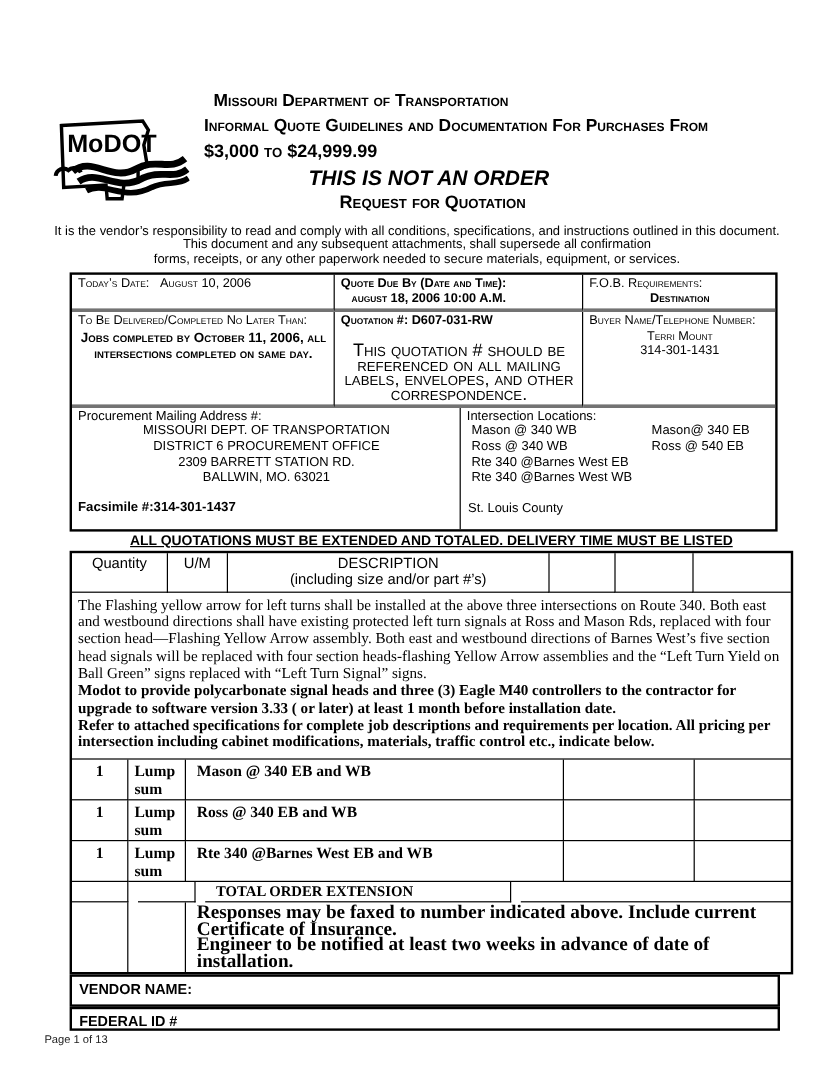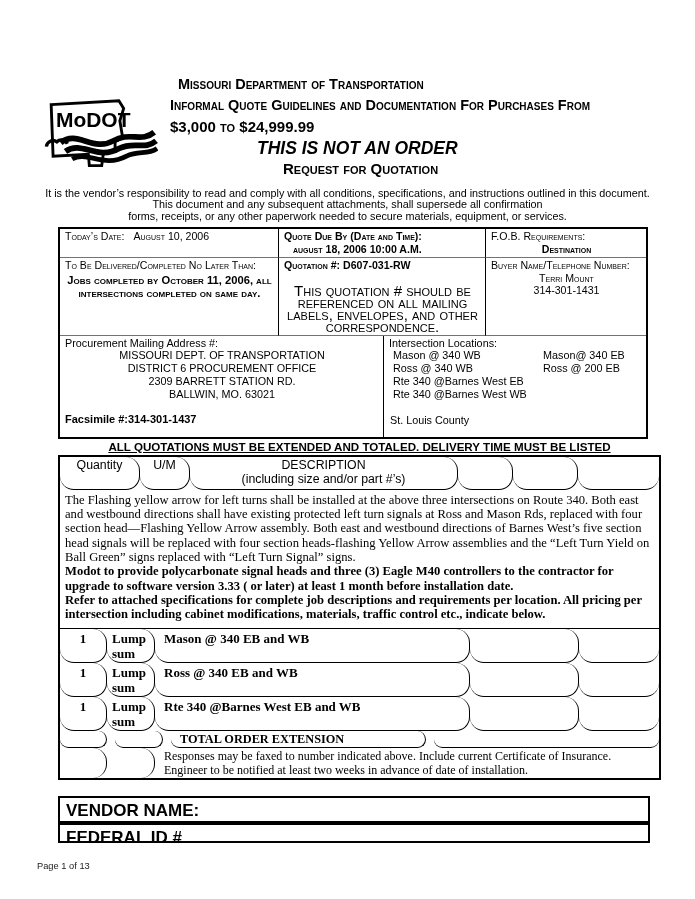--- a/index.html
+++ b/index.html
@@ -18,21 +18,21 @@
   .h4 { margin-left:257px; font-size:17.5px; font-style:italic; line-height:21px; font-family:"Liberation Sans",sans-serif; }
   .h5 { margin-left:283px; font-size:15px; line-height:19px; }
   .notice { text-align:center; font-size:10.8px; line-height:11.4px; font-weight:normal; margin-top:10px; }
 
   
   .info-table { margin:5px 0 0 58px; width:590px; border:2px solid #000; }
   .irow { display:grid; }
   .irow1 { grid-template-columns:219px 207px 1fr; min-height:29px; }
   .irow2 { grid-template-columns:219px 207px 1fr; min-height:64px; }
   .irow3 { grid-template-columns:324px 1fr; min-height:101px; }
-  .icell { border-right:1px solid #000; border-bottom:1px solid #737373; padding:1px 4px 2px 5px; font-size:10.6px; line-height:12.5px; }
+  .icell { border-right:1px solid #000; border-bottom:3px solid #737373; padding:1px 4px 2px 5px; font-size:10.6px; line-height:12.5px; }
   .icell:last-child { border-right:none; }
   .irow3 .icell { border-bottom:none; }
   .ilabel { font-variant-caps:small-caps; }
   .b { font-weight:bold; }
   .ctr { text-align:center; }
   .due-val { padding-left:9px; }
   .addr-line { text-align:center; font-size:10.8px; line-height:13px; }
   .fax { margin-top:12px; font-size:11px; }
   .int-grid { display:grid; grid-template-columns:150px 1fr; padding-left:4px; font-size:10.8px; line-height:13px; }
   .int-single { padding-left:4px; font-size:10.8px; line-height:13px; }
@@ -40,43 +40,43 @@
   .mailing-label { font-size:10.8px; }
 
   
   .banner { margin-left:58px; width:603px; text-align:center; font-size:11.6px; font-weight:bold;
             text-decoration:underline; padding:1px 0 2px 0; }
 
   
   .quote-table { margin-left:58px; width:603px; border:2px solid #000; }
   .qrow { display:grid; }
   .qhead { grid-template-columns:80px 50px 268px 55px 65px 1fr; min-height:33px; }
-  .qcell { border-right:1px solid #000; border-bottom:1px solid #000; font-size:12.3px; line-height:14px; padding:1px 2px;border-radius:14px; }
+  .qcell { border-right:1px solid #000; border-bottom:1px solid #000; font-size:12.3px; line-height:14px; padding:1px 2px; }
   .qcell:last-child { border-right:none; }
   .qty-wrap { display:inline-block; width:48px; word-break:break-all; }
   .desc-head { text-align:center; }
   .desc-block { border-bottom:1px solid #000; padding:3px 4px 6px 5px;
                 font-family:"Liberation Serif", serif; font-size:12.6px; line-height:14.3px; min-height:139px; }
   .ucost-row { grid-template-columns:47px 48px 315px 109px 1fr; min-height:40px; }
   .ucost-row .qcell { font-size:11.4px; padding-top:3px; }
   .item-row { grid-template-columns:47px 48px 315px 109px 1fr; }
   .item-row .qcell { font-family:"Liberation Serif", serif; font-weight:bold; font-size:13px; line-height:15px; padding-top:2px; }
   .item-qty { text-align:center; }
   .item-um { padding-left:5px; }
   .item-desc { padding-left:9px; }
   .r1 { min-height:32px; } .r2 { min-height:31px; } .r3 { min-height:29px; }
   .total-row { grid-template-columns:47px 48px 255px 1fr; min-height:17px;gap:8px; }
   .total-row .qcell { font-family:"Liberation Serif", serif; font-weight:bold; font-size:12.3px; padding-top:1px; }
   .total-label { padding-left:9px; }
   .resp-row { grid-template-columns:47px 48px 1fr; min-height:29px; }
-  .resp-row .qcell { border-bottom:none; font-family:"Liberation Serif", serif; font-weight:normal; font-size:12px; line-height:13.8px; }
+  .resp-row .qcell { border-bottom:none; font-family:"Liberation Serif", serif; font-weight:bold; font-size:16px; line-height:13.8px; }
   .resp-text { padding-left:9px; padding-top:2px; }
 
   
-  .vendor-box { margin:16px 0 0 58px; width:592px; border:2px solid #000; font-size:17px; font-weight:bold; padding:3px 8px 0 6px; }
+  .vendor-box { margin:0 0 0 58px; width:592px; border:2px solid #000; font-size:12px; font-weight:bold; padding:3px 8px 0 6px; }
   .vn { height:27px; }
   .fid { height:20px; margin-top:0px; }
 
   
   .page-footer { position:absolute; left:37px; top:861px; font-size:9.3px; color:#222; }
 </style>
 </head>
 <body>
 
 <div class="page">
@@ -149,21 +149,21 @@
         <div class="fax b">Facsimile #:314-301-1437</div>
       </div>
       <div class="icell">
         <div style="font-size:10.8px">Intersection  Locations:</div>
         <div class="int-grid">
           <span>Mason @ 340 WB</span>
           <span>Mason@ 340 EB</span>
         </div>
         <div class="int-grid">
           <span>Ross @ 340 WB</span>
-          <span>Ross @ 200 EB</span>
+          <span>Ross @ 540 EB</span>
         </div>
         <div class="int-single">Rte 340 @Barnes West EB</div>
         <div class="int-single">Rte 340 @Barnes West WB</div>
         <div class="county">St. Louis County</div>
       </div>
     </div>
   </div>
 
   <div class="banner">ALL QUOTATIONS MUST BE EXTENDED AND TOTALED.  DELIVERY TIME MUST BE LISTED</div>
 

